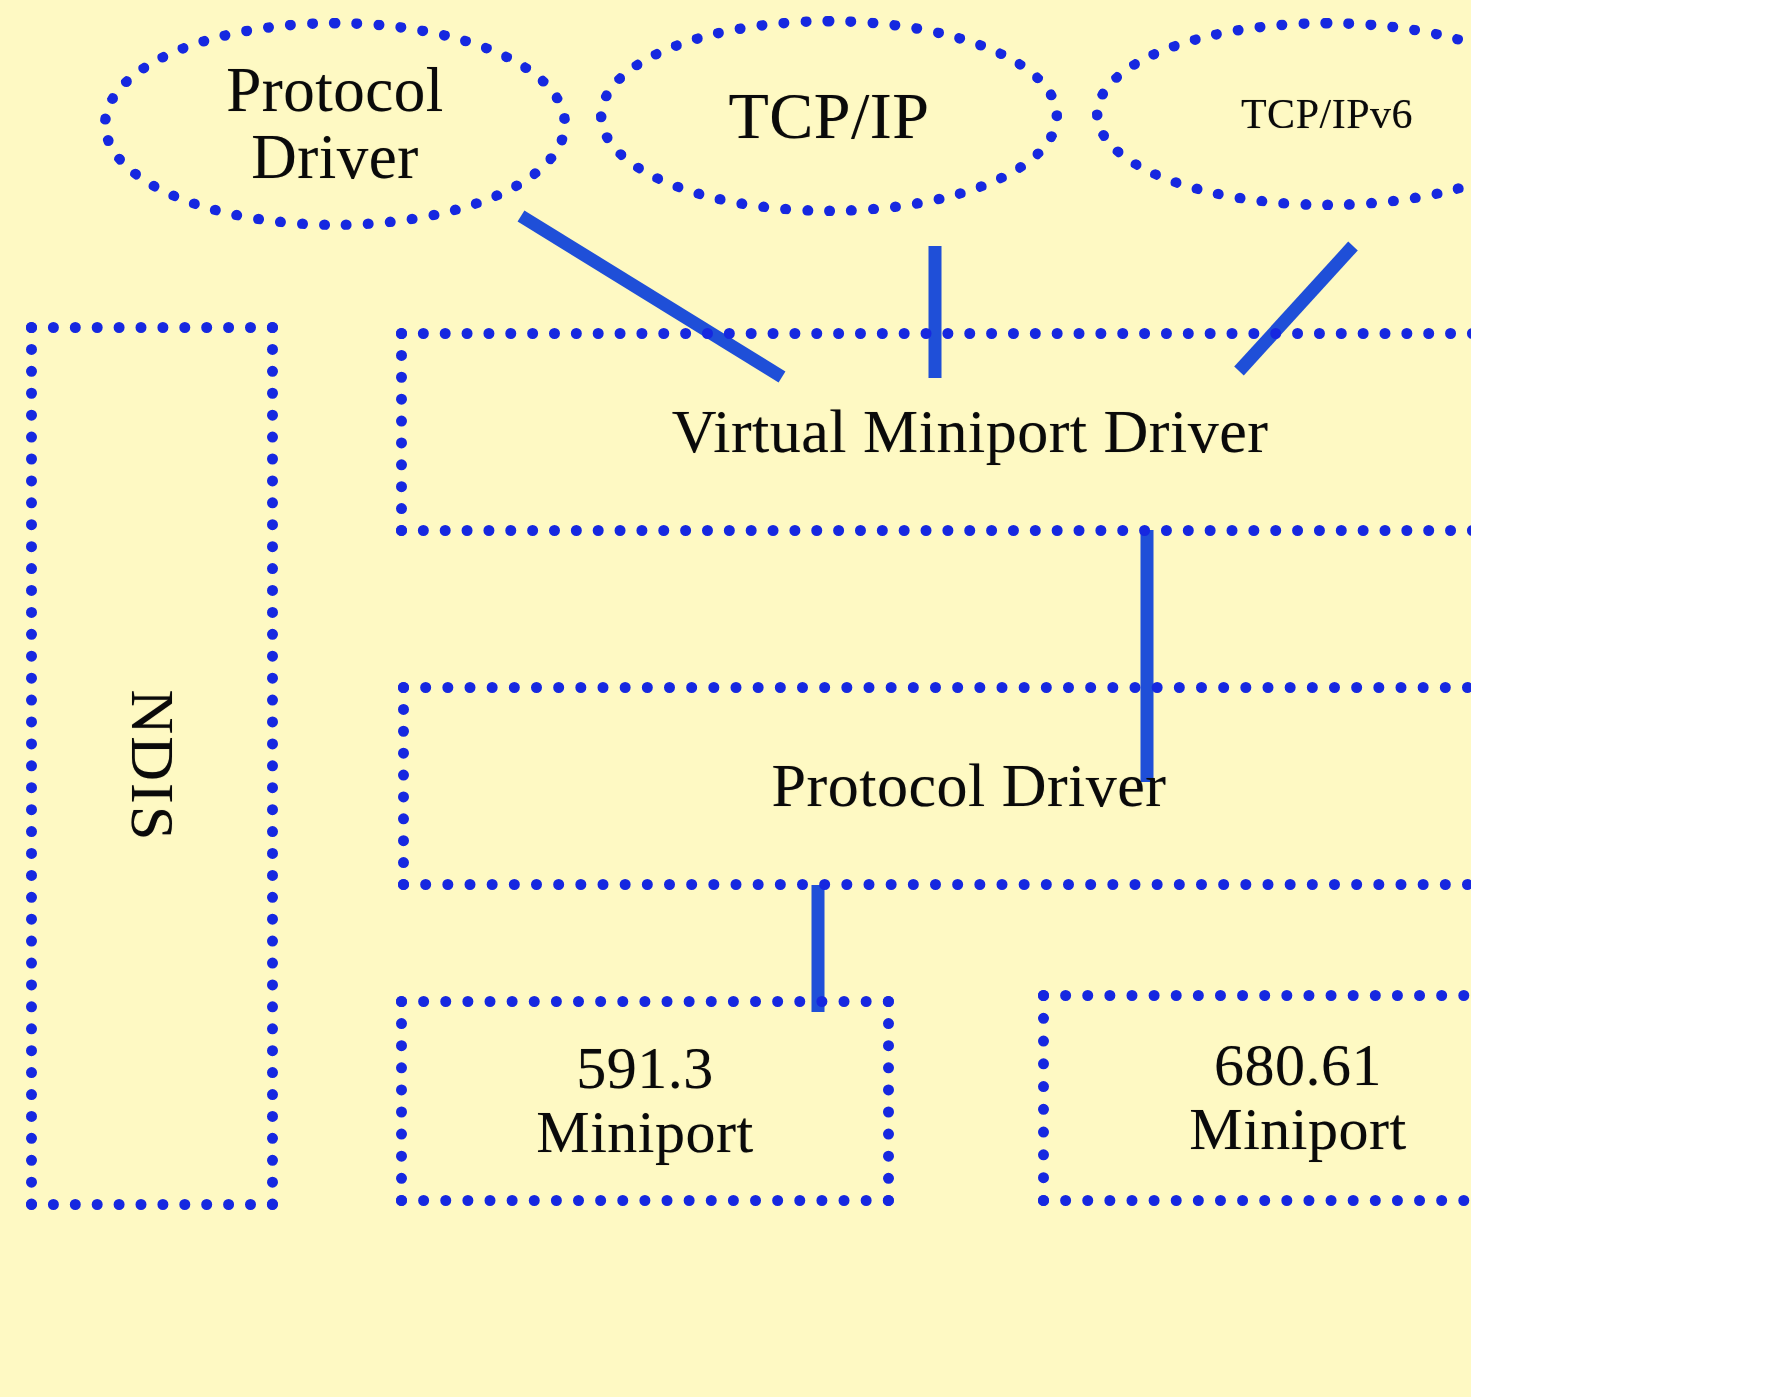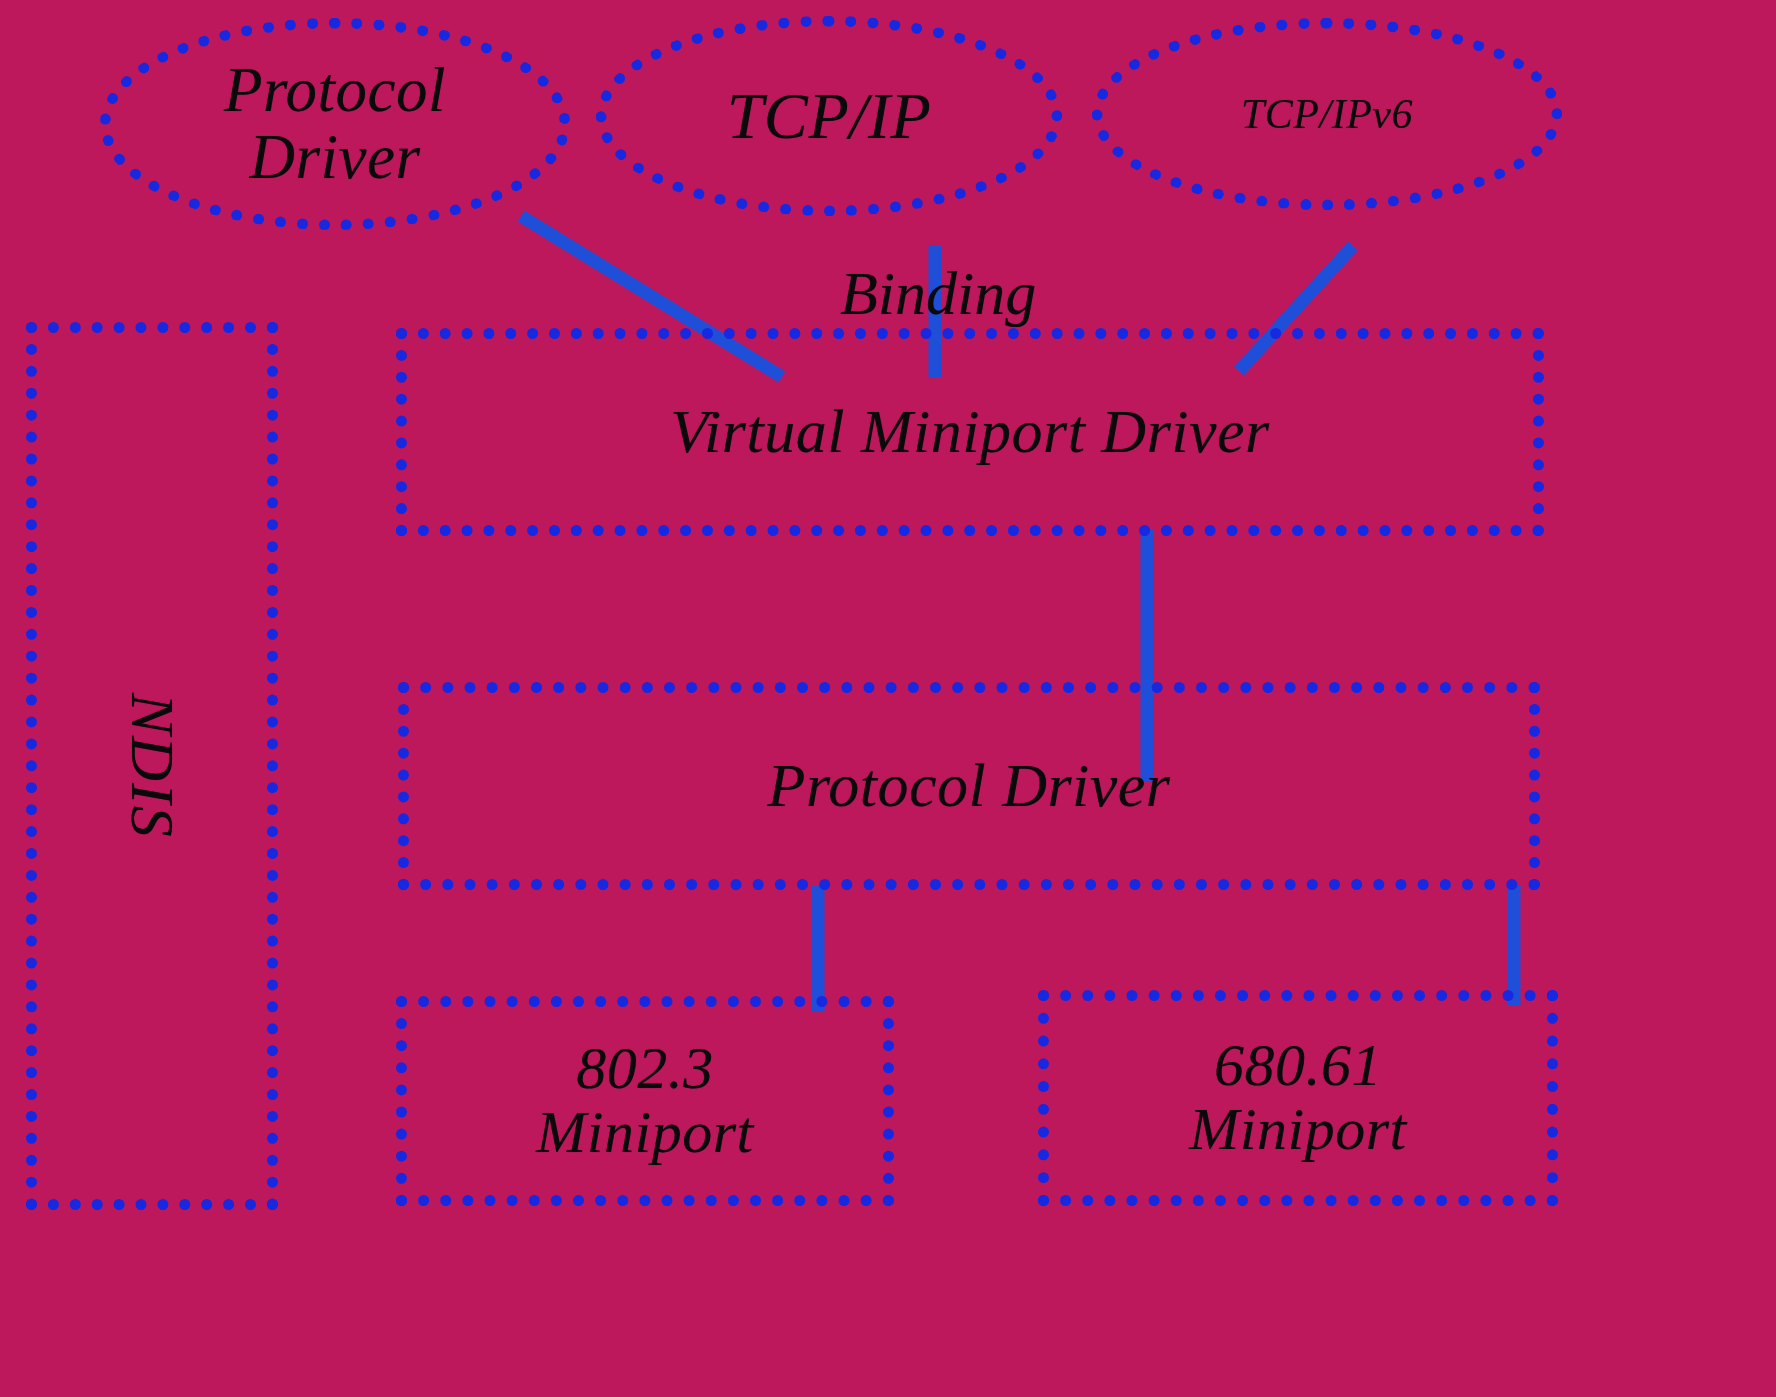--- a/index.html
+++ b/index.html
@@ -3,26 +3,25 @@
 <meta charset="utf-8">
 <title>NDIS Architecture Diagram</title>
 <style>
   html, body {
     margin: 0;
     padding: 0;
     background: #ffffff;
   }
   #stage {
     position: relative;
-    width: 1776px;
+    width: 1471px;
     height: 1397px;
-    background: #be185d;
+    background: #fef9c3;
     overflow: hidden;
     font-family: "Liberation Serif", "DejaVu Serif", serif;
-    font-style: italic;
   }
 
   
   .node {
     position: absolute;
     box-sizing: border-box;
     display: flex;
     align-items: center;
     justify-content: center;
     text-align: center;
@@ -141,36 +140,35 @@
   </div>
 
   <div class="node ellipse" id="ellipse-tcpip">
     <span class="label">TCP/IP</span>
   </div>
 
   <div class="node ellipse" id="ellipse-tcpipv6">
     <span class="label">TCP/IPv6</span>
   </div>
 
-  <div id="binding-label">Binding</div>
 
   <div class="node rect" id="box-ndis">
     <span class="label">NDIS</span>
   </div>
 
   <div class="node rect" id="box-virtual-miniport-driver">
     <span class="label">Virtual Miniport Driver</span>
   </div>
 
   <div class="node rect" id="box-protocol-driver">
     <span class="label">Protocol Driver</span>
   </div>
 
   <div class="node rect" id="box-8023-miniport">
-    <span class="label">802.3
+    <span class="label">591.3
 Miniport</span>
   </div>
 
   <div class="node rect" id="box-80211-miniport">
     <span class="label">680.61
 Miniport</span>
   </div>
 
 </div>
 

